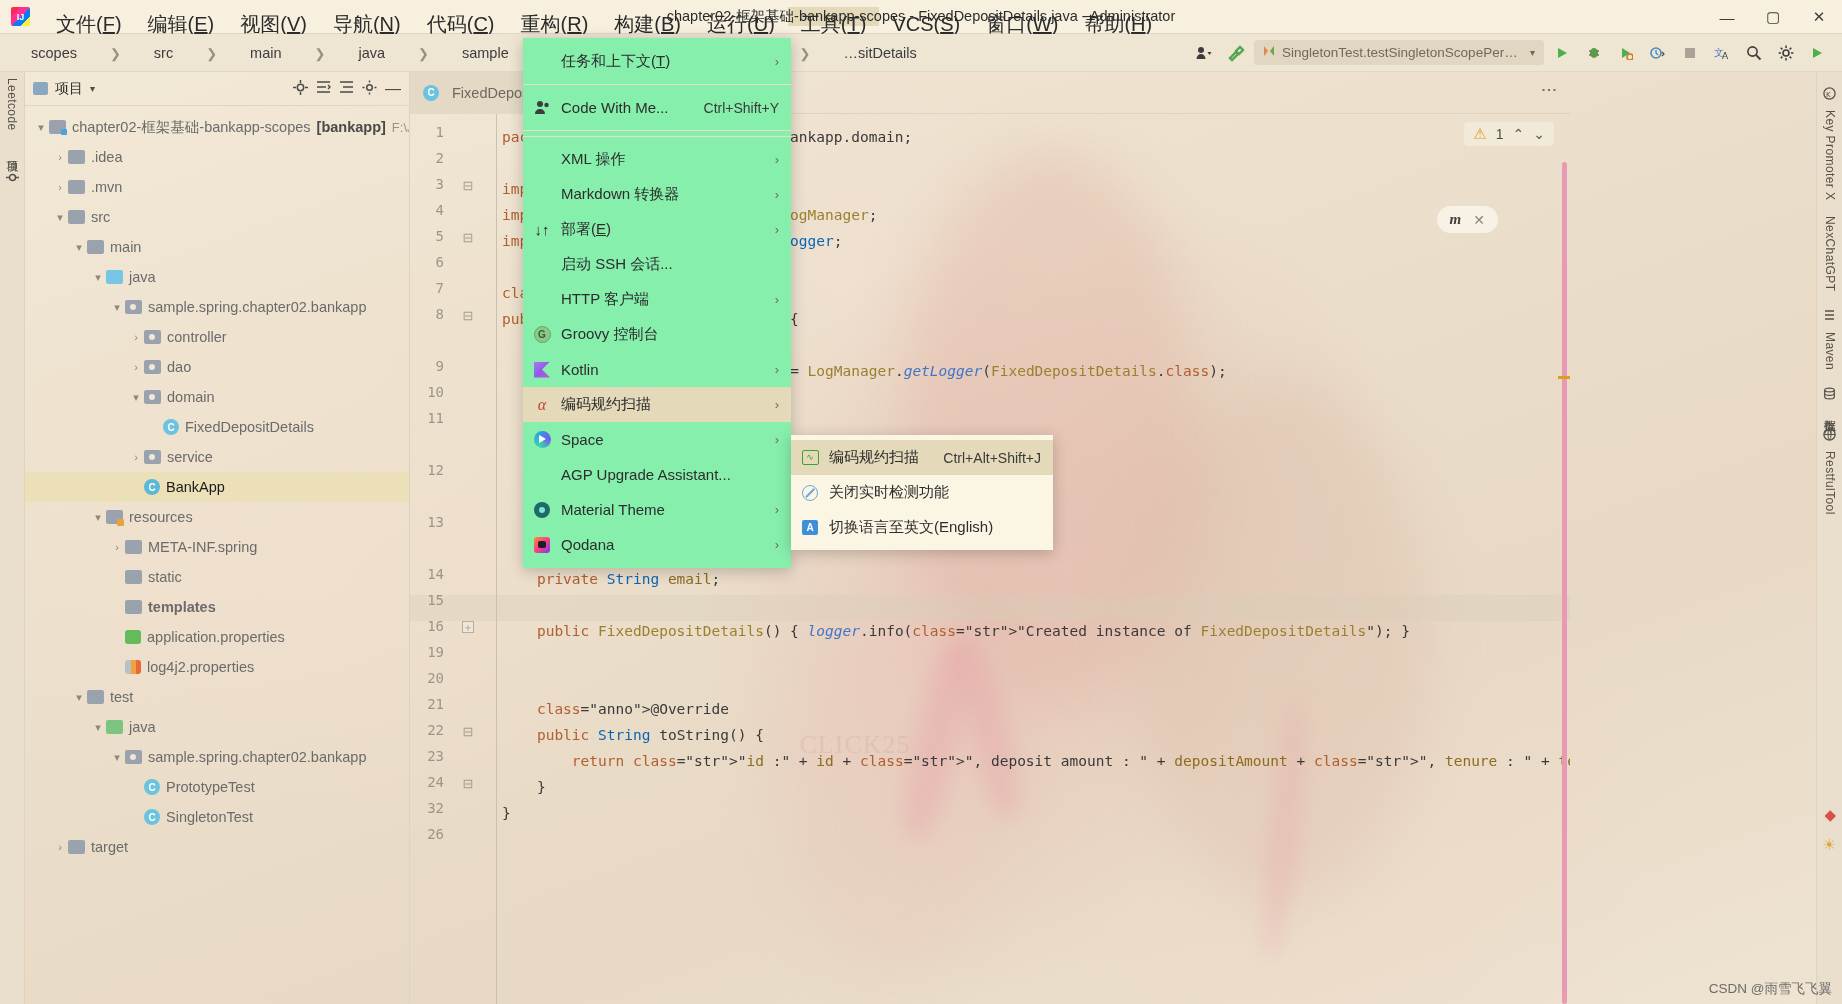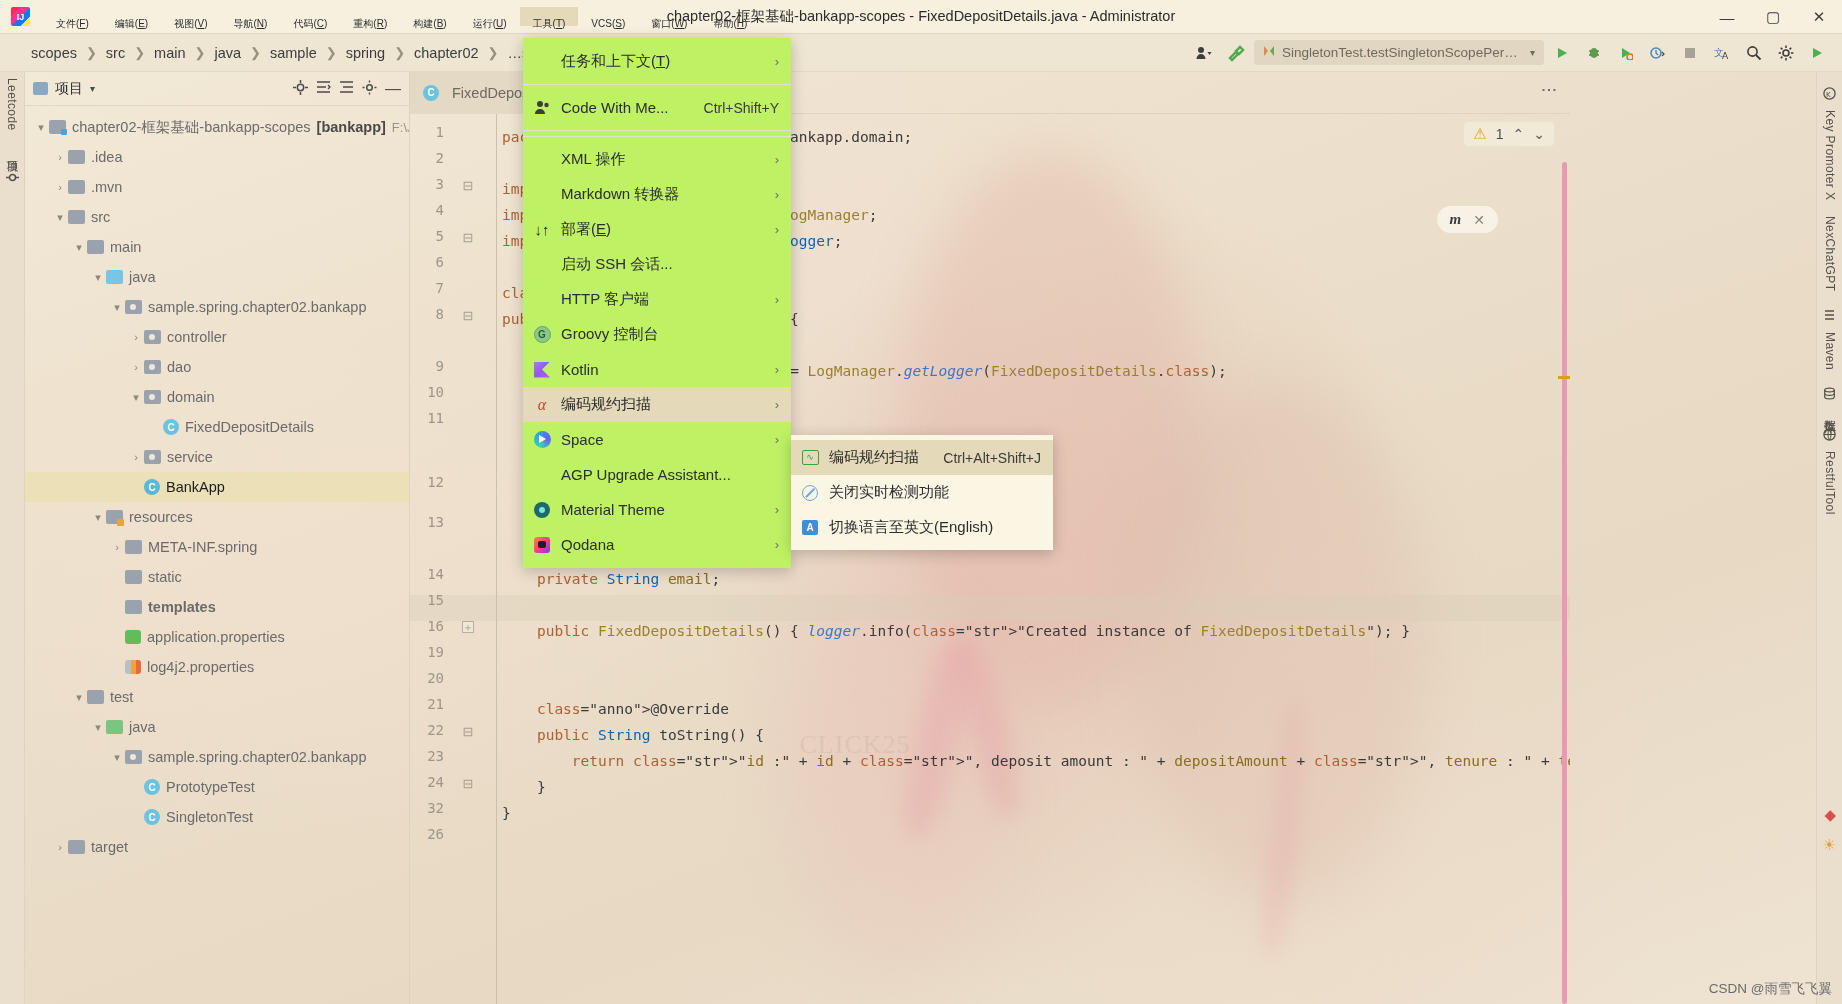--- a/index.html
+++ b/index.html
@@ -51,40 +51,40 @@
     background:
       linear-gradient(135deg,#fe2857 0%,#fe2857 26%,#ff318c 26%,#ff318c 50%,#087cfa 50%,#087cfa 74%,#fcee39 74%);
     border-radius:2px; position:relative;
   }
   .ij-logo::after{
     content:"IJ"; position:absolute; inset:0; color:#fff; font-size:9px; font-weight:bold;
     display:flex; align-items:center; justify-content:center;
   }
   .menubar { display:flex; align-items:center; height:34px; }
   .menu-item {
-    padding:0 13px; height:19px; line-height:34px; font-size:10px; color:#2b2b2b;
+    padding:0 13px; height:19px; line-height:34px; font-size:20px; color:#2b2b2b;
     white-space:nowrap; cursor:default;
   }
   .menu-item.active { background:#e4d9b9; }
   .menu-item u { text-decoration:underline; }
   #window-title {
     position:absolute; left:0; right:0; text-align:center; font-size:14.5px; color:#2b2b2b;
     pointer-events:none;
   }
   .win-controls { position:absolute; right:0; top:0; display:flex; height:34px; }
   .win-btn { width:46px; height:34px; display:flex; align-items:center; justify-content:center;
              font-size:15px; color:#3c3c3c; }
 
   
   #navbar {
     position:absolute; left:0; top:34px; width:1842px; height:38px;
     background:#eee5d2; display:flex; align-items:center;
     border-bottom:1px solid #e2d8c5;
   }
-  .crumb { display:flex; align-items:flex-start; font-size:14.5px; color:#3d3d3d; white-space:nowrap; }
+  .crumb { display:flex; align-items:flex-end; font-size:14.5px; color:#3d3d3d; white-space:nowrap;gap:24px; }
   .crumb .txt { padding:0 6px; }
   .crumb .sep { color:#97917f; font-size:13px; padding:0 3px; }
   .nav-tools { display:flex; align-items:center; margin-left:auto; padding-right:10px; gap:4px; }
   .tool-ico { width:28px; height:26px; display:flex; align-items:center; justify-content:center;
               font-size:15px; color:#4a4a4a; }
   .run-config {
     display:flex; align-items:center; gap:7px; height:25px; padding:0 9px;
     background:#e0d6c2; border-radius:4px; color:#6f6a5d; font-size:13.5px;
     max-width:290px; overflow:hidden;
   }
@@ -210,21 +210,21 @@
     position:absolute; right:0; top:72px; width:26px; bottom:0;
     background:#e9dfcc; border-left:1px solid #ded3be;
     display:flex; flex-direction:column; align-items:center; padding-top:14px; gap:16px;
   }
   #right-strip .vstrip-label { color:#55514a; }
   .strip-group { display:flex; flex-direction:column; align-items:center; gap:6px; }
 
   
   #tools-menu {
     position:absolute; left:523px; top:38px; width:268px;
-    background:#bef264; box-shadow:0 3px 14px rgba(0,0,0,.22);
+    background:#86efac; box-shadow:0 3px 14px rgba(0,0,0,.22);
     padding:6px 0; z-index:40;
   }
   .mi {
     display:flex; align-items:center; height:35px; padding:0 12px 0 0; font-size:15px; color:#2d2d2d;
     position:relative;
   }
   .mi.hl { background:#e4d9b9; }
   .mi .mi-ico { width:38px; display:flex; align-items:center; justify-content:center; flex:none; }
   .mi .mi-label { flex:1; white-space:nowrap; }
   .mi .mi-arrow { color:#6d6d6d; font-size:13px; margin-left:10px; }
@@ -613,21 +613,21 @@
         <div class="lineno" style="top: 88px;">4</div>
         <div class="lineno" style="top: 114px;">5</div>
         <div class="fold nobox" style="top: 117px;">⊟</div>
         <div class="lineno" style="top: 140px;">6</div>
         <div class="lineno" style="top: 166px;">7</div>
         <div class="lineno" style="top: 192px;">8</div>
         <div class="fold nobox" style="top: 195px;">⊟</div>
         <div class="lineno" style="top: 244px;">9</div>
         <div class="lineno" style="top: 270px;">10</div>
         <div class="lineno" style="top: 296px;">11</div>
-        <div class="lineno" style="top: 360px;">12</div>
+        <div class="lineno" style="top: 348px;">12</div>
         <div class="lineno" style="top: 400px;">13</div>
         <div class="lineno" style="top: 452px;">14</div>
         <div class="lineno" style="top: 478px;">15</div>
         <div class="lineno" style="top: 504px;">16</div>
         <div class="fold" style="top: 507px;">＋</div>
         <div class="lineno" style="top: 530px;">19</div>
         <div class="lineno" style="top: 556px;">20</div>
         <div class="lineno" style="top: 582px;">21</div>
         <div class="lineno" style="top: 608px;">22</div>
         <div class="fold nobox" style="top: 611px;">⊟</div>

